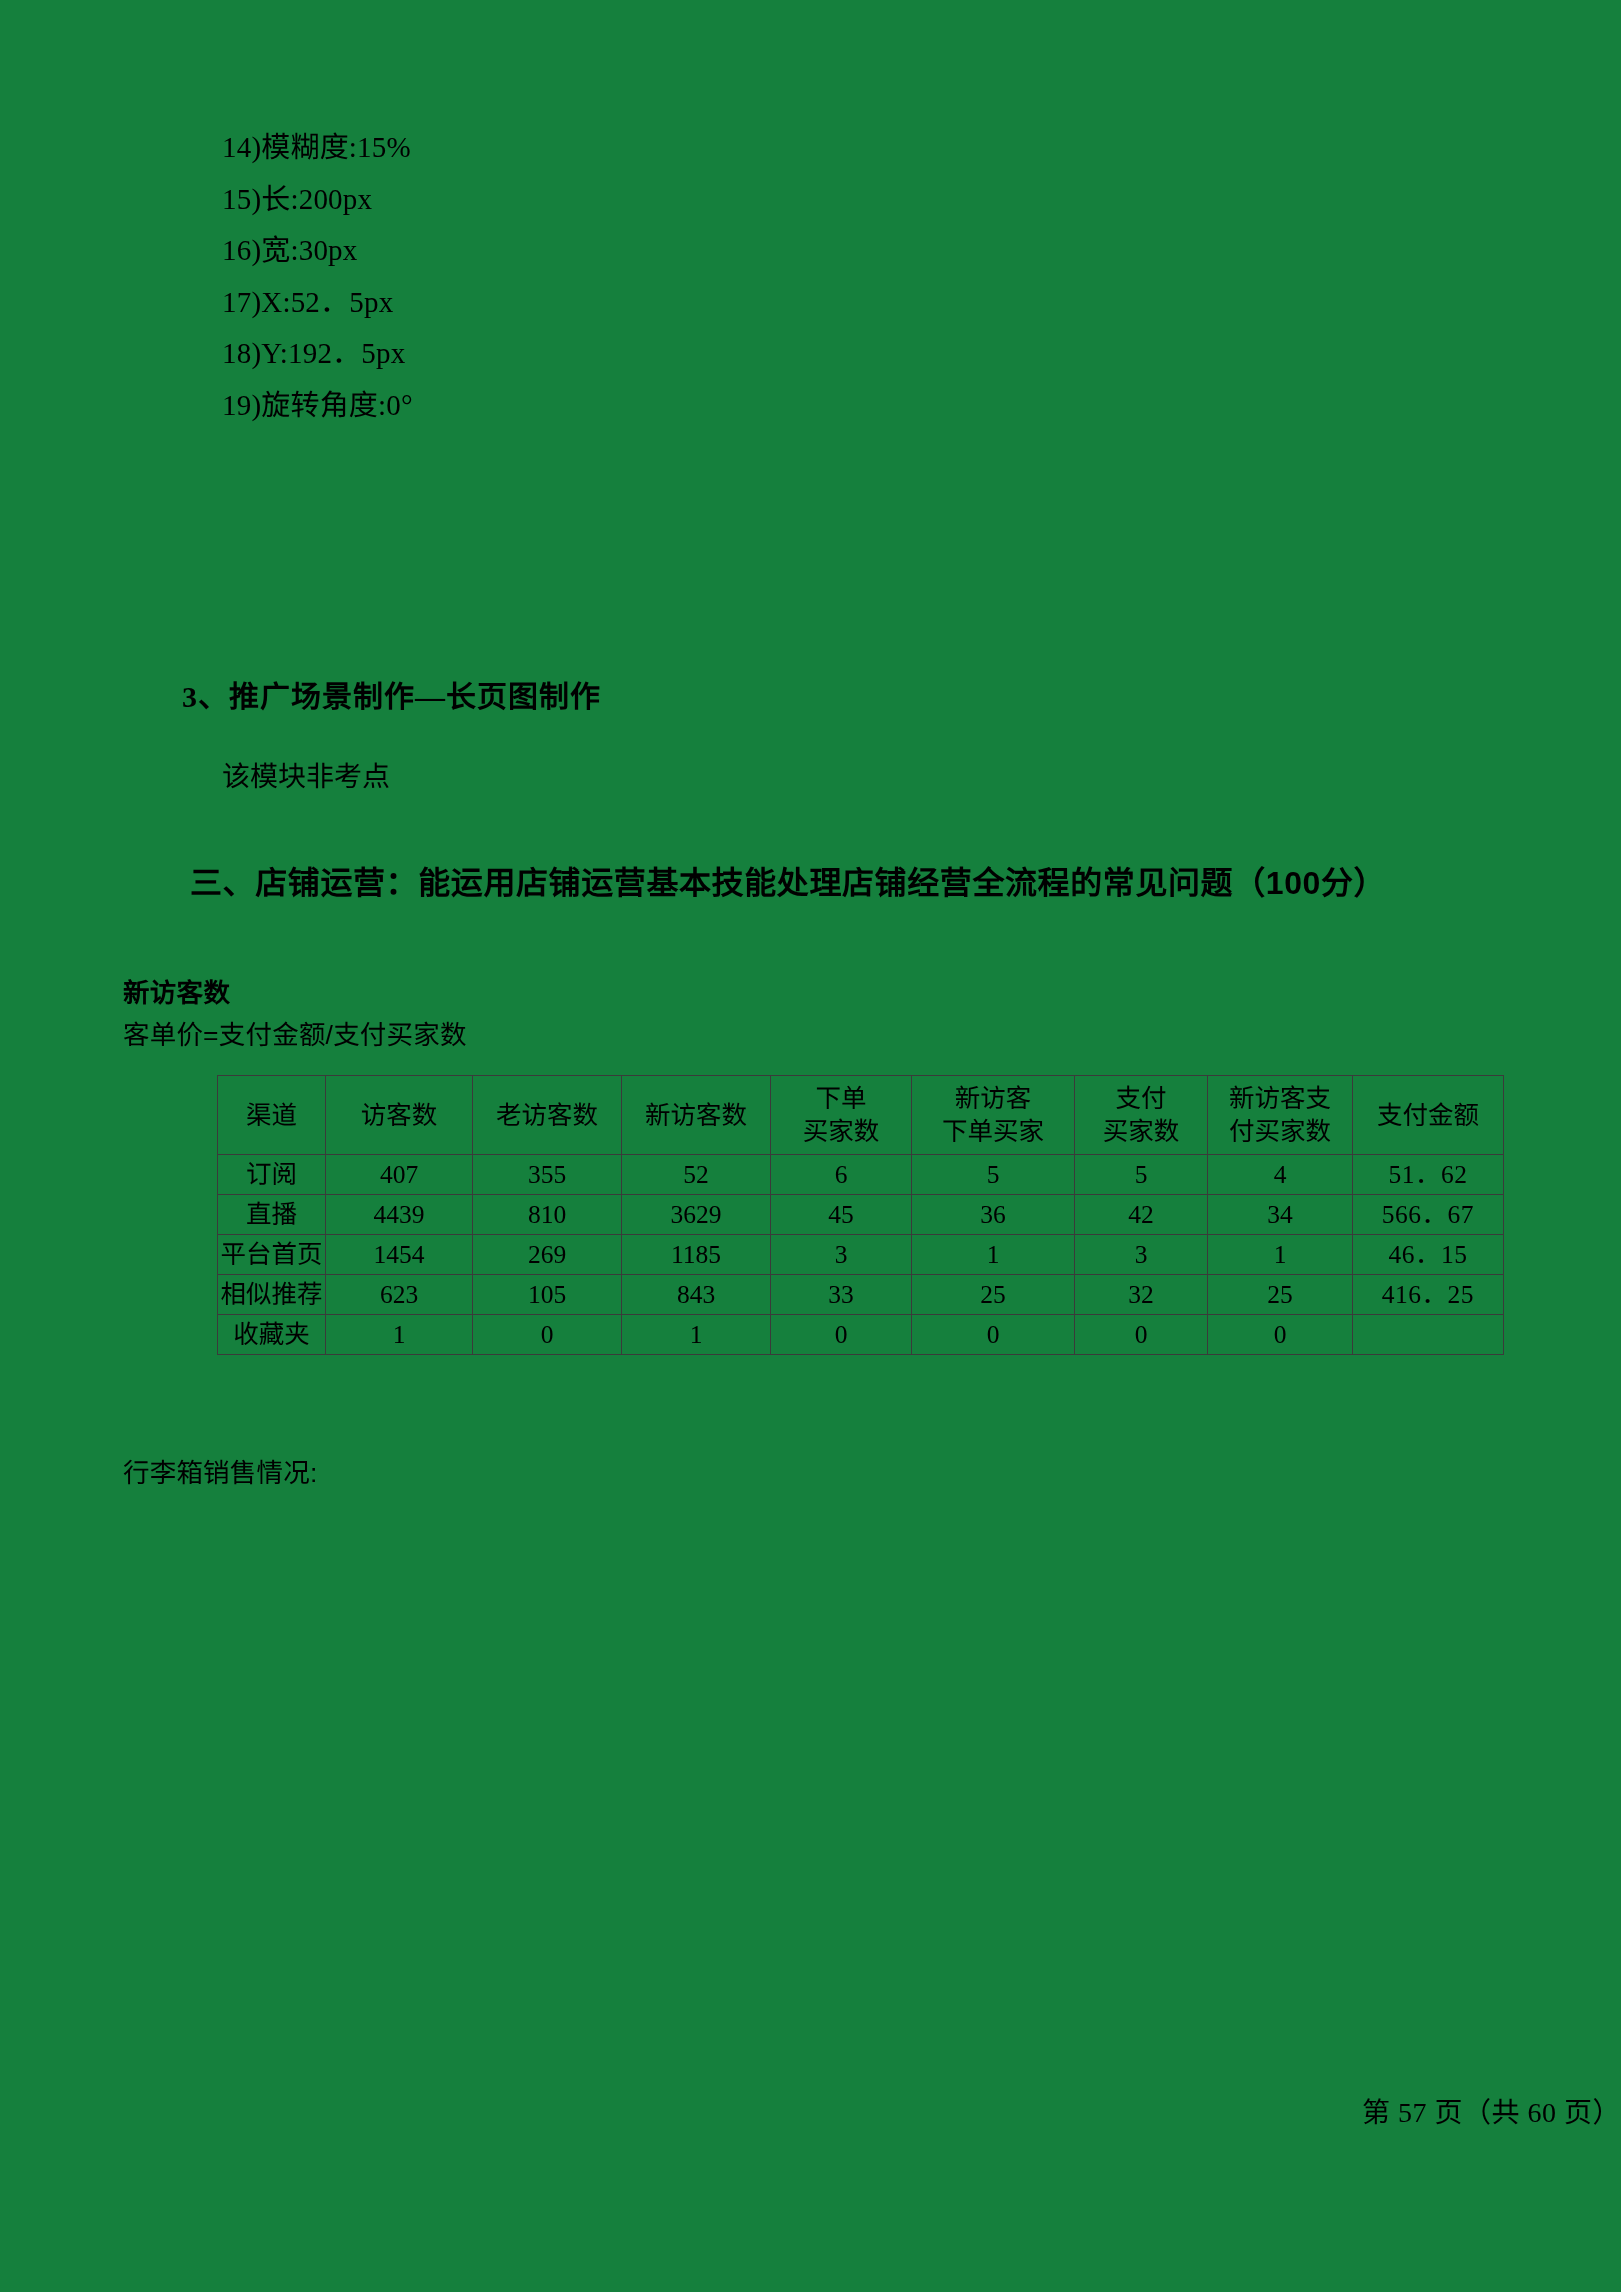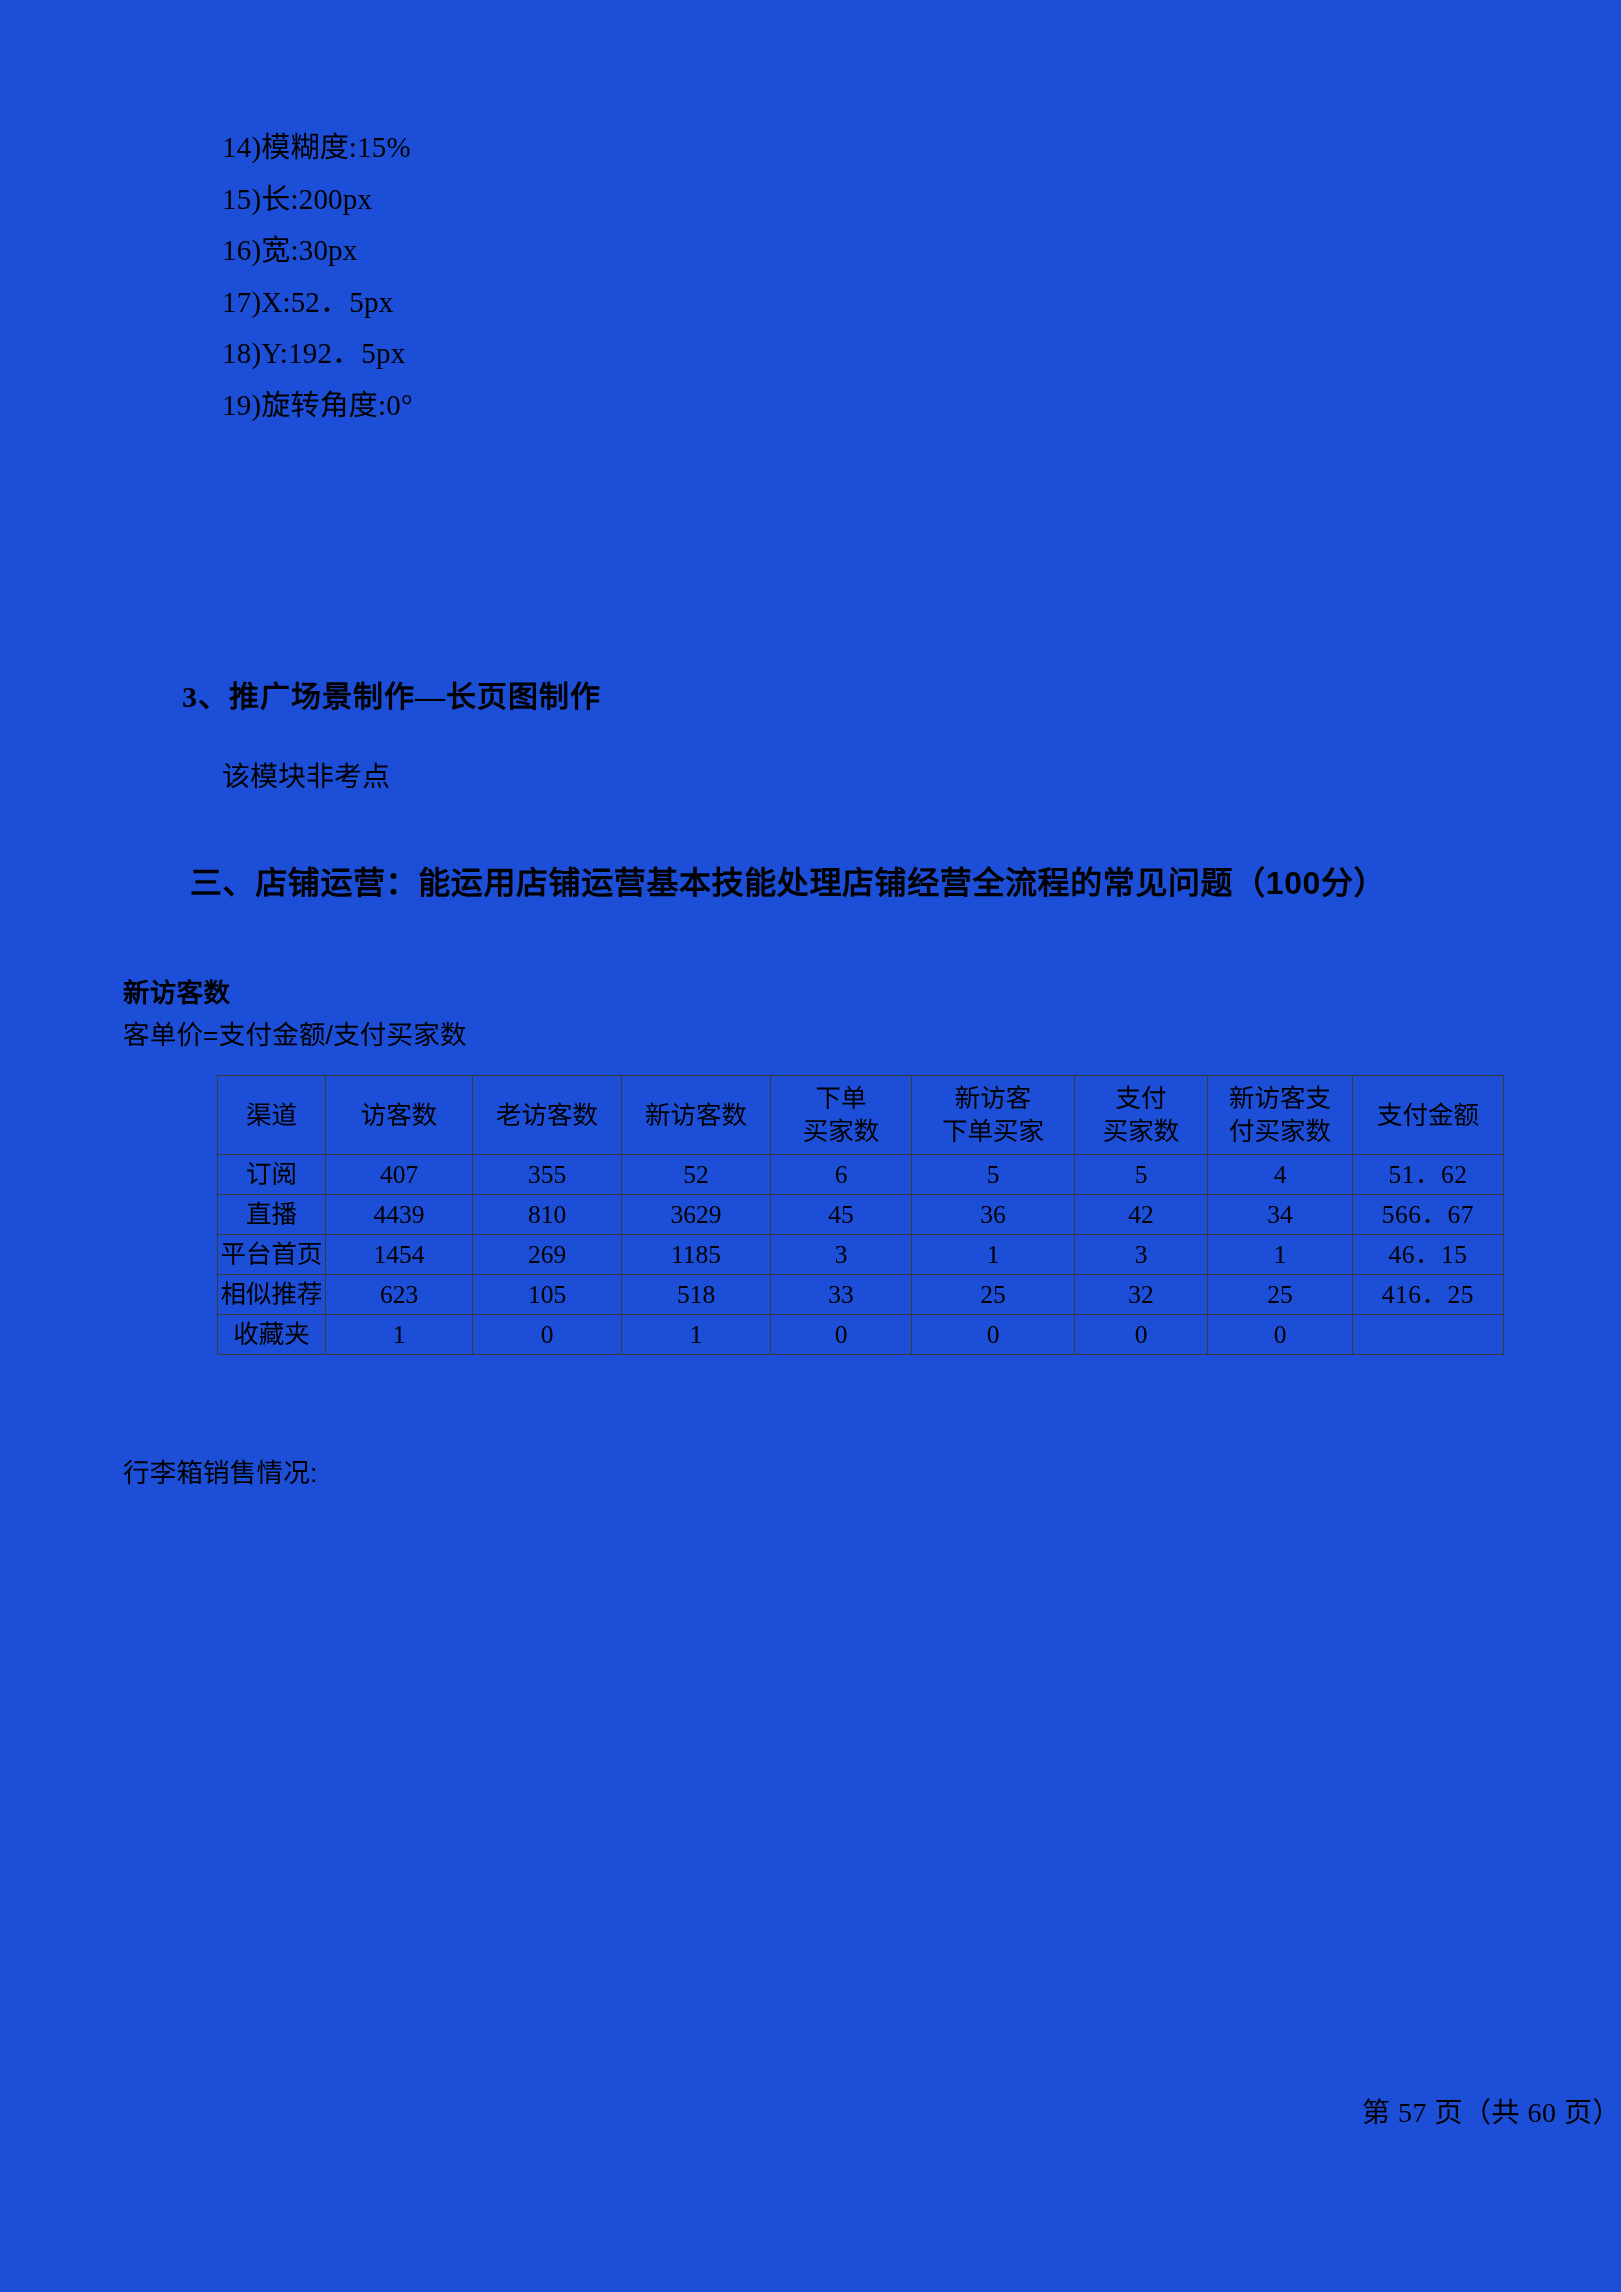--- a/index.html
+++ b/index.html
@@ -10,21 +10,21 @@
   }
   body {
     font-family: "Liberation Serif", "DejaVu Serif", serif;
     color: #000000;
   }
 
   .page {
     position: relative;
     width: 1621px;
     height: 2293px;
-    background: #1d4ed8;
+    background: #15803d;
     overflow: hidden;
     box-sizing: border-box;
     padding-left: 12px;
   }
 
   
   .spec-list {
     position: absolute;
     left: 222px;
     top: 133px;
@@ -275,21 +275,21 @@
             <td>3</td>
             <td>1</td>
             <td>3</td>
             <td>1</td>
             <td class="amount-cell">46．15</td>
           </tr>
           <tr>
             <td>相似推荐</td>
             <td>623</td>
             <td>105</td>
-            <td>518</td>
+            <td>843</td>
             <td>33</td>
             <td>25</td>
             <td>32</td>
             <td>25</td>
             <td class="amount-cell">416．25</td>
           </tr>
           <tr>
             <td>收藏夹</td>
             <td>1</td>
             <td>0</td>

